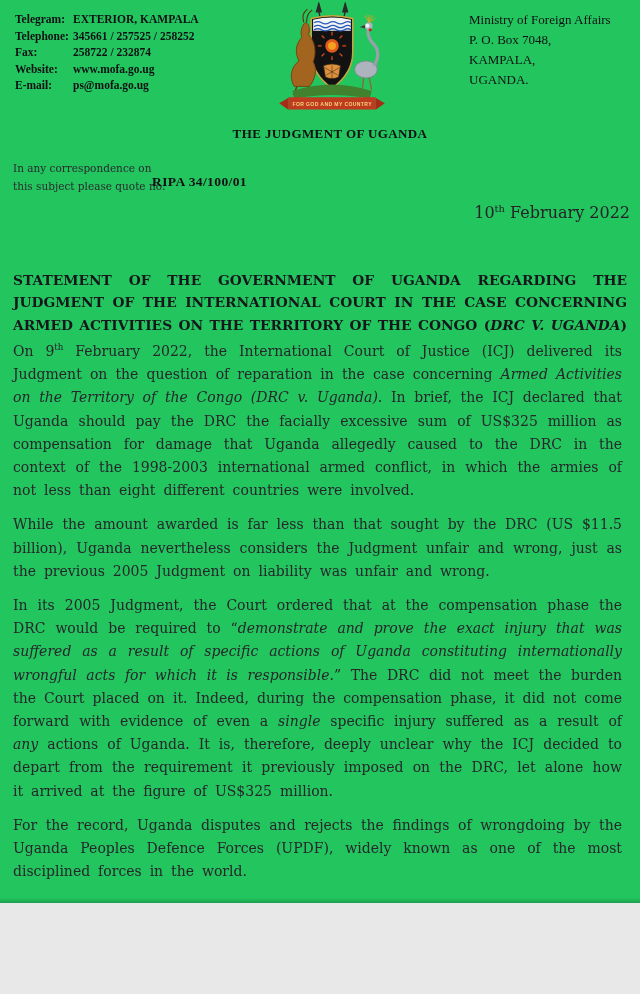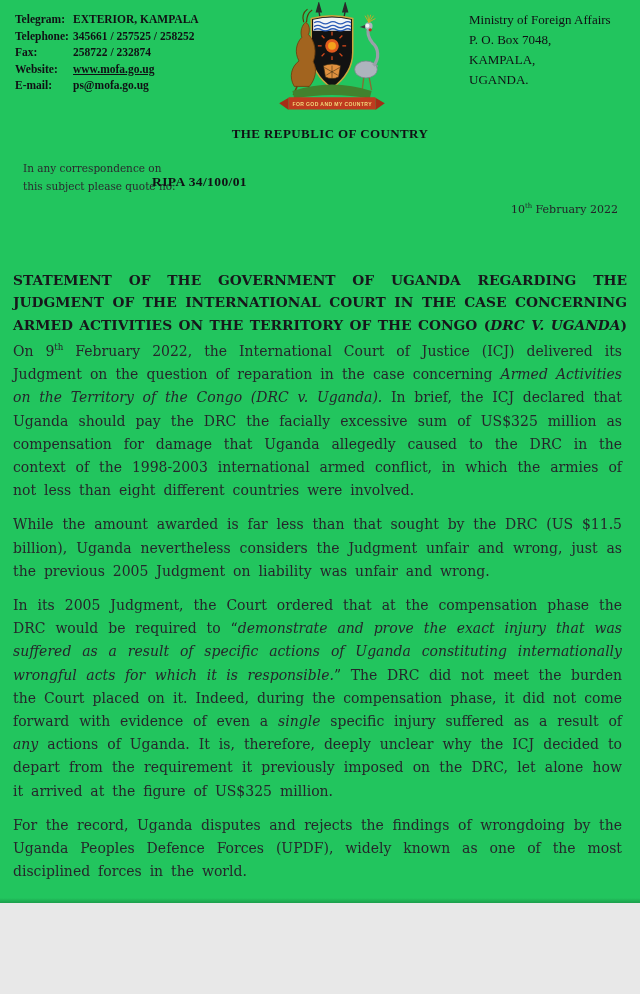--- a/index.html
+++ b/index.html
@@ -7,36 +7,36 @@
     position:relative; width:640px; height:903px; margin:0 auto;
     background:#22c55e; overflow:hidden;
     font-family:"DejaVu Serif", serif; color:#232328;
   }
   
   .contact { position:absolute; left:15px; top:11px;
     font-family:"Liberation Serif", serif; font-weight:bold;
     font-size:11.5px; line-height:16.5px; color:#101014; }
   .contact-row { display:flex; }
   .contact-label { width:58px; }
-  .contact-value.u { text-decoration:underline; }
+  .contact-value.u { }
   .emblem { position:absolute; left:266px; top:2px; width:132px; height:116px; }
   .republic { position:absolute; left:190px; top:126px; width:280px;
     text-align:center; font-family:"Liberation Serif", serif; font-weight:bold;
     font-size:13px; letter-spacing:0.4px; color:#101014; }
   .address { position:absolute; left:457px; top:10px;
     font-family:"Liberation Serif", serif; font-weight:normal;
     font-size:13px; line-height:20px; color:#101014;margin-left:12px; }
   
-  .refnote { position:absolute; left:23px; top:160px;
+  .refnote { position:absolute; left:13px; top:160px;
     font-size:10.5px; line-height:17.5px; color:#2a2a2e; }
   .refno { position:absolute; left:152px; top:174px;
     font-family:Liberation Serif, serif; font-weight:bold;
     font-size:13.5px; letter-spacing:0.4px; color:#101014; }
-  .dateline { position:absolute; right:22px; top:203px;
-    font-size:11px; color:#232328; }
+  .dateline { position:absolute; right:10px; top:203px;
+    font-size:16px; color:#232328; }
   sup { vertical-align:super; font-size:0.62em; line-height:0; }
   
   .title { position:absolute; left:13px; right:13px; top:269px;
     font-weight:bold; font-size:13.8px; line-height:22.4px;
     text-align:justify; text-align-last:justify; color:#17171b; }
   .bodytext { position:absolute; left:13px; right:13px; top:340px;
     font-size:14px; line-height:23.2px; text-align:justify;
     word-spacing:3.5px; color:#26262b; }
   .bodytext p { margin:0 5px 11px 0; }
   
@@ -139,21 +139,21 @@
       <path d="M28 93 Q70 79 112 93 L110 101 Q70 93 30 101 Z" fill="#41822e"></path>
       <g>
         <path d="M24 100 L14 106 L24 113 Z" fill="#a52d16"></path>
         <path d="M116 100 L126 106 L116 113 Z" fill="#a52d16"></path>
         <rect x="24" y="99.5" width="92" height="13" fill="#bf3a1f"></rect>
         <text x="70" y="108.6" text-anchor="middle" font-family="Liberation Sans, sans-serif" font-size="5.4" font-weight="bold" fill="#f2d77a" textLength="84">FOR GOD AND MY COUNTRY</text>
       </g>
     </svg>
   </div>
 
-  <div class="republic">THE REPUBLIC OF COUNTRY</div>
+  <div class="republic">THE JUDGMENT OF UGANDA</div>
 
   <div class="address">
     <div>Ministry of Foreign Affairs</div>
     <div>P. O. Box 7048,</div>
     <div>KAMPALA,</div>
     <div>UGANDA.</div>
   </div>
 
   <div class="refnote">
     <div>In any correspondence on</div>

